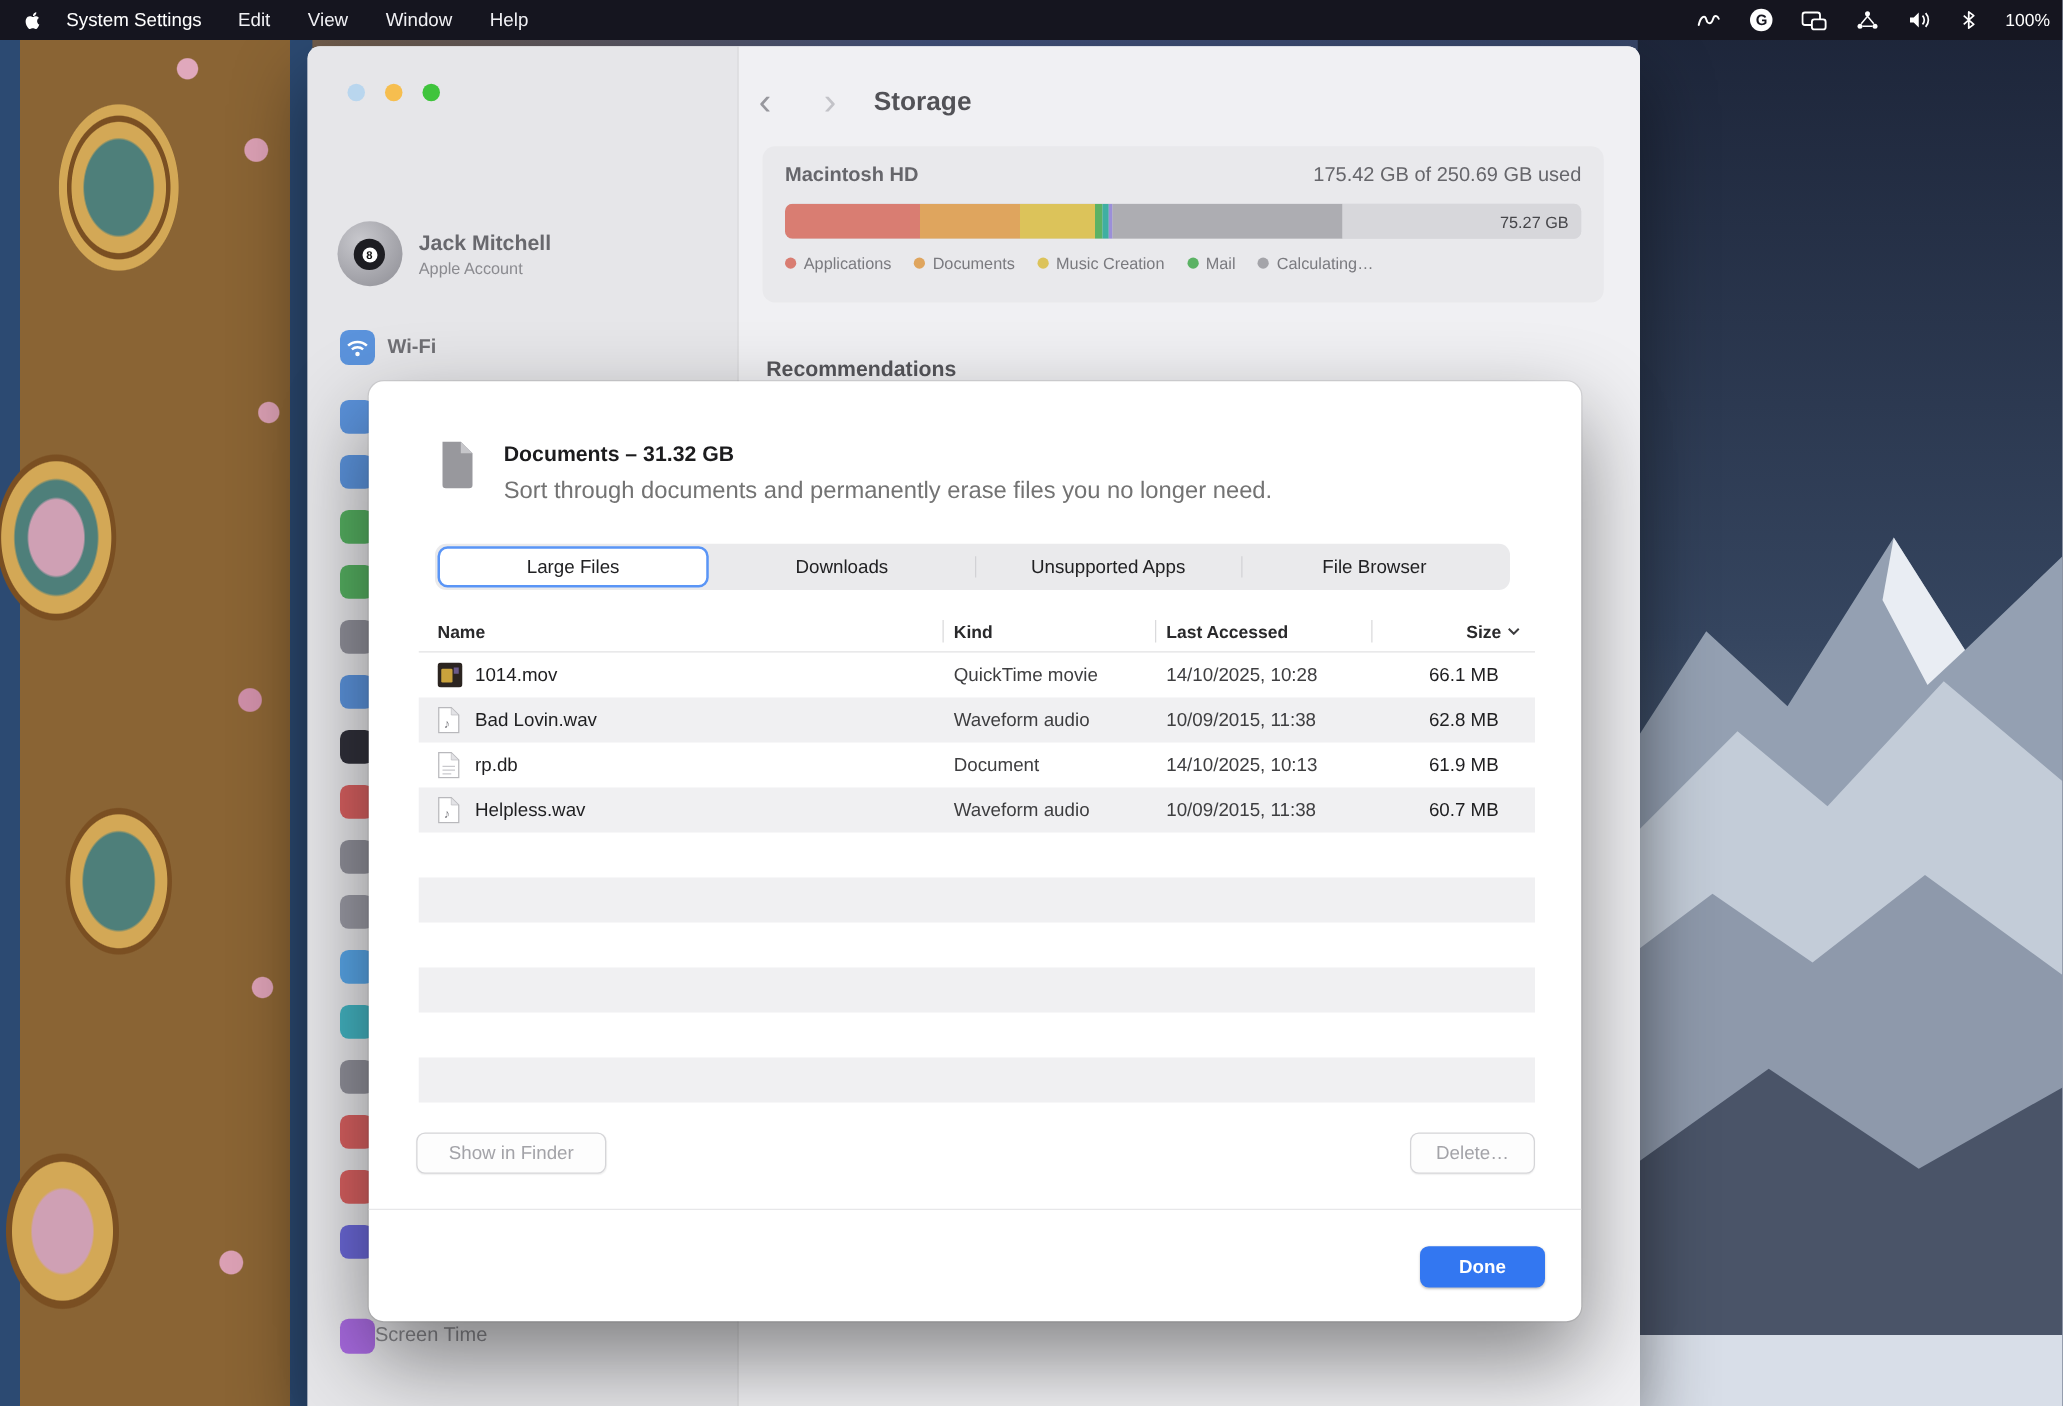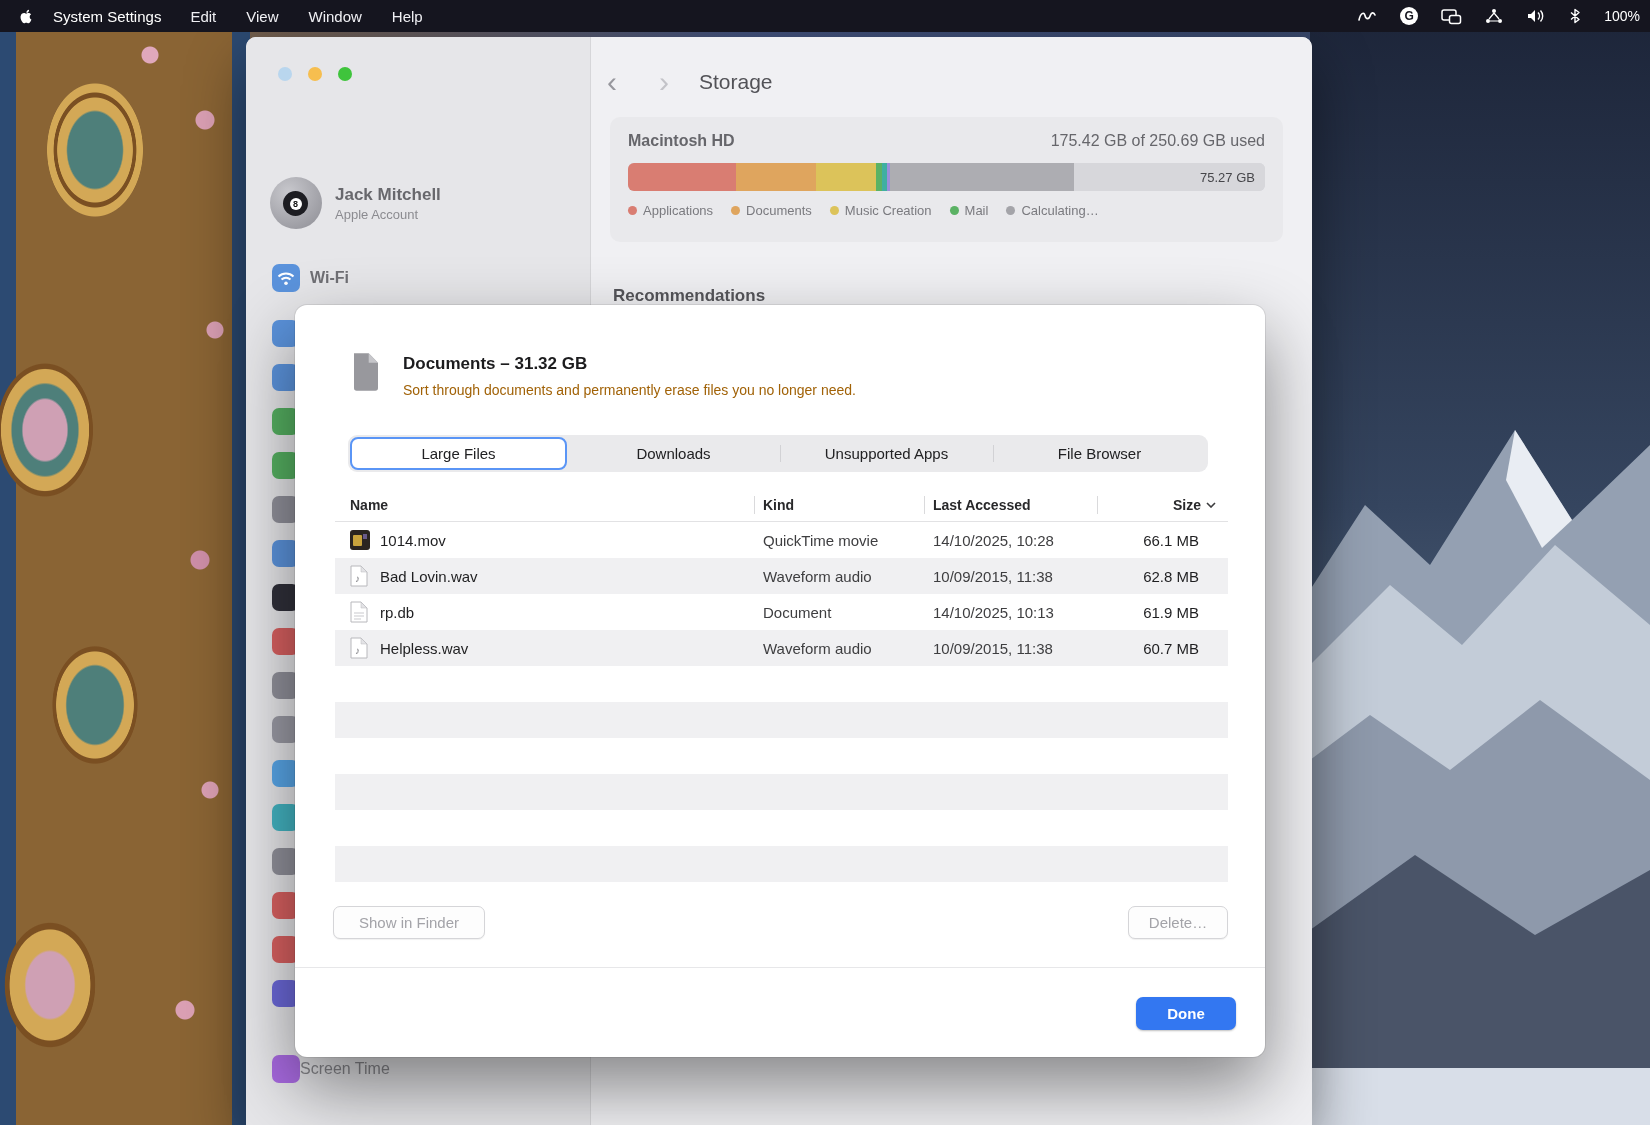--- a/index.html
+++ b/index.html
@@ -76,41 +76,41 @@
   .sq{width:28px;height:28px;border-radius:7px;display:flex;align-items:center;justify-content:center;flex:0 0 auto;}
   .sq-wifi{background:#5b93dc;}
   .icol{position:absolute;left:26px;top:283px;display:flex;flex-direction:column;gap:17px;}
   .icol div{width:27px;height:27px;border-radius:7px;}
   .stime{position:absolute;left:26px;top:1018px;display:flex;align-items:center;gap:0;font-size:16px;color:#87878c;}
   .sq-stime{background:#a86ae0;}
 
   .chev{position:absolute;top:30px;font-size:30px;line-height:30px;}
   .chev-back{left:16px;color:#97979d;}
   .chev-fwd{left:68px;color:#c3c3c8;}
-  .page-title{position:absolute;left:108px;top:33px;font-size:21px;font-weight:400;color:#525257;margin:0;}
+  .page-title{position:absolute;left:108px;top:33px;font-size:21px;font-weight:700;color:#525257;margin:0;}
 
   .card{position:absolute;left:19px;top:80px;width:673px;height:125px;background:#e9e9ec;border-radius:10px;box-sizing:border-box;padding:15px 18px;}
   .card-top{display:flex;justify-content:space-between;font-size:16px;color:#66666b;}
   .card-top .disk{font-weight:600;}
   .bar{margin-top:13px;height:28px;border-radius:6px;overflow:hidden;display:flex;background:#d7d7db;}
   .seg{height:100%;flex:0 0 auto;}
   .seg-free{display:flex;align-items:center;justify-content:flex-end;padding-right:10px;font-size:13px;color:#46464a;box-sizing:border-box;}
   .legend{margin-top:12px;display:flex;gap:18px;align-items:center;font-size:13px;color:#7a7a7f;}
   .li{display:flex;align-items:center;gap:6px;text-align:center;}
   .dot{width:9px;height:9px;border-radius:50%;flex:0 0 auto;}
   .recs{position:absolute;left:22px;top:249px;font-size:17px;font-weight:700;color:#55555a;margin:0;}
 
   
   .dialog{
     position:absolute;left:295px;top:305px;width:970px;height:752px;background:#fff;border-radius:12px;z-index:30;
     box-shadow:0 30px 70px rgba(0,0,0,.45),0 0 0 1px rgba(0,0,0,.08);
   }
   .dlg-icon{position:absolute;left:55px;top:47px;}
   .dlg-title{position:absolute;left:108px;top:49px;font-size:17px;font-weight:700;color:#1c1c1e;margin:0;}
-  .dlg-sub{position:absolute;left:108px;top:77px;font-size:14px;color:#a16207;margin:0;}
+  .dlg-sub{position:absolute;left:108px;top:77px;font-size:19px;color:#737373;margin:0;}
 
   .segctl{position:absolute;left:53px;top:130px;width:860px;height:37px;background:#eaeaec;border-radius:9px;display:flex;box-sizing:border-box;padding:2px;}
   .seg-tab{flex:1;display:flex;align-items:center;justify-content:center;font-size:15px;color:#212123;position:relative;box-sizing:border-box;}
   .seg-tab + .seg-tab::before{content:"";position:absolute;left:0;top:8px;bottom:8px;width:1px;background:#d2d2d5;}
   .seg-tab.selected{background:#fff;border:2px solid #5a95f6;border-radius:8px;}
   .seg-tab.selected + .seg-tab::before{display:none;}
 
   .tablewrap{position:absolute;left:40px;top:183px;width:893px;}
   .thead{display:flex;height:33px;align-items:center;border-bottom:1px solid #e2e2e4;font-size:14px;font-weight:600;color:#29292b;}
   .th{box-sizing:border-box;padding-left:15px;height:18px;line-height:18px;border-right:1px solid #dadadc;}

